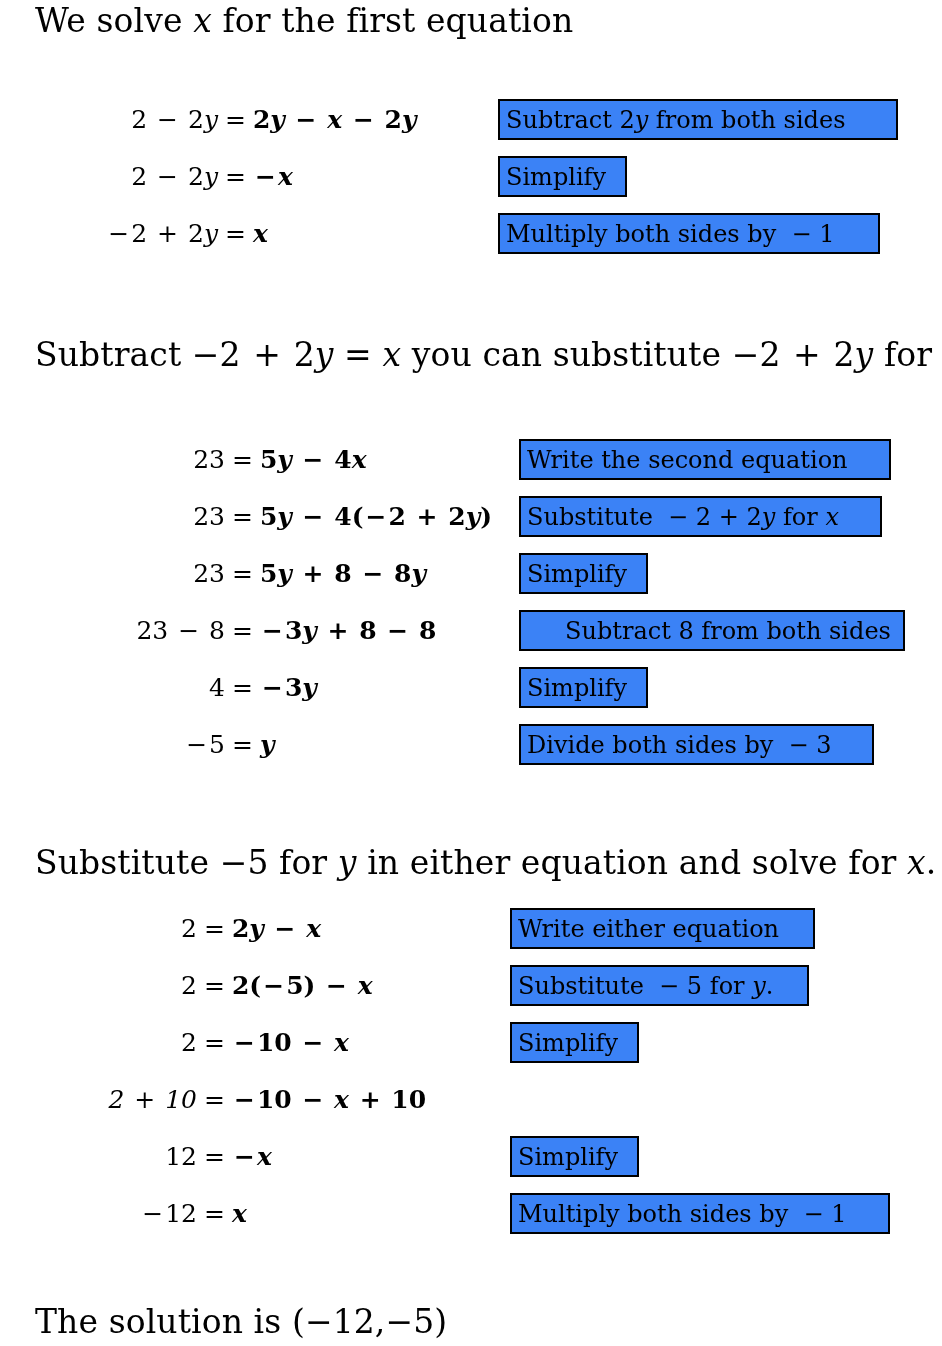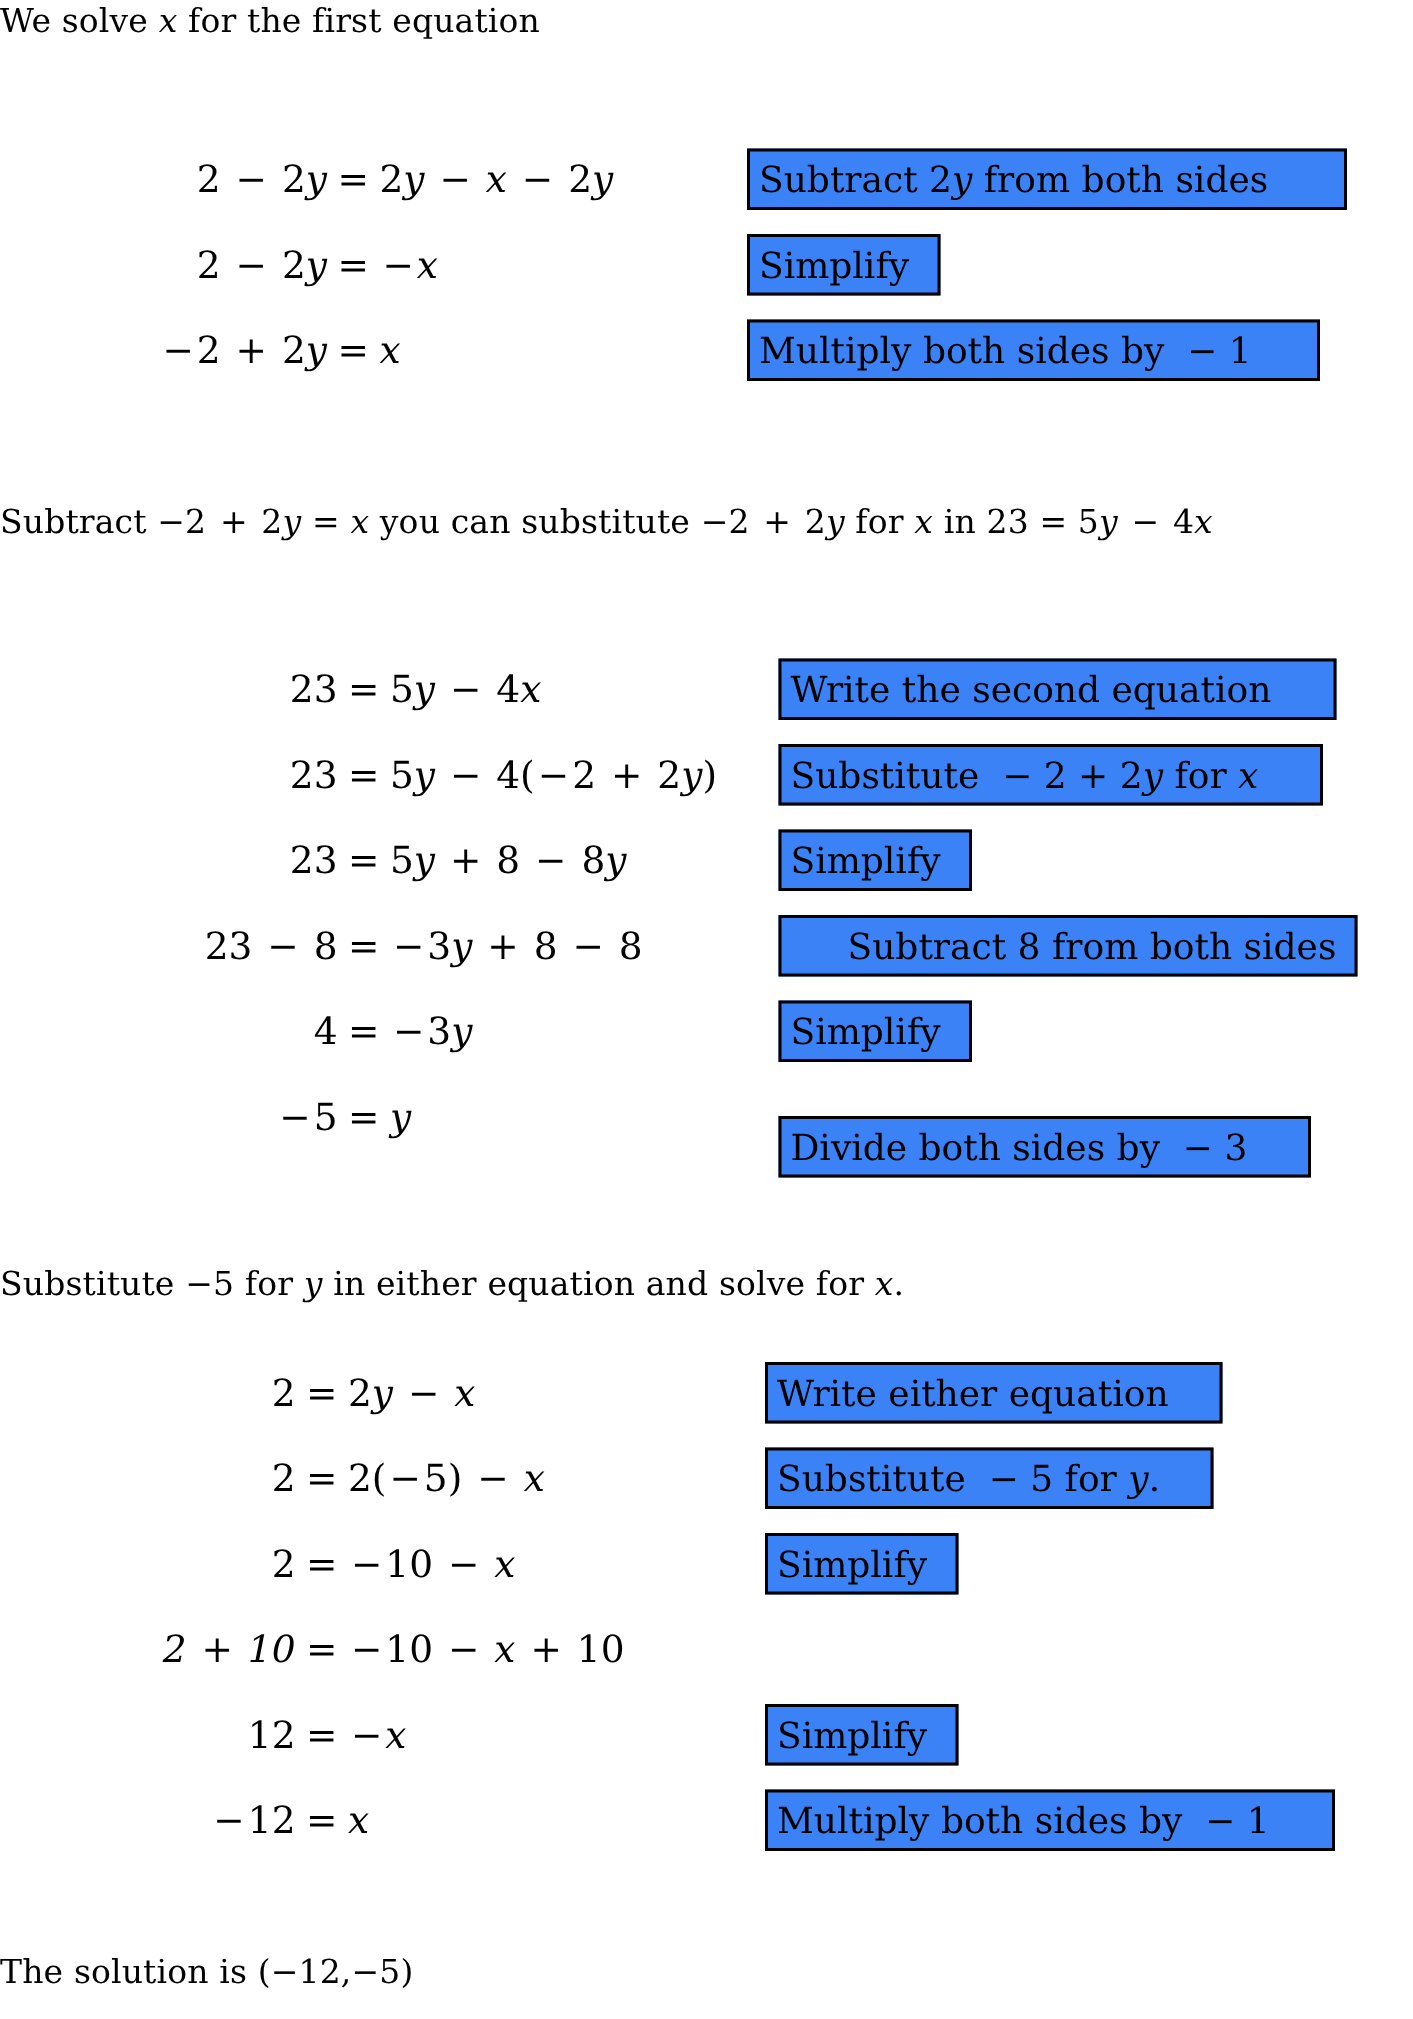--- a/index.html
+++ b/index.html
@@ -15,23 +15,24 @@
     overflow: hidden;
     font-family: "DejaVu Serif", "Liberation Serif", serif;
     color: #000000;
   }
 
   
   .prose {
     position: absolute;
     left: 0;
     white-space: nowrap;
-    font-size: 22px;
+    font-size: 33px;
     line-height: 1;
     letter-spacing: .1px;
+    padding-left: 35px;
   }
 
   
   .block {
     position: absolute;
     left: 0;
     width: 942px;
   }
   .row {
     position: relative;
@@ -52,20 +53,21 @@
     text-align: right;
     display: inline-block;
   }
   .eq-rel {
     display: inline-block;
     padding: 0 7px;
   }
   .eq-rhs {
     text-align: left;
     display: inline-block;
+    font-weight: bold;
   }
 
   
   .reason {
     position: absolute;
     top: 8px;
     box-sizing: border-box;
     border: 2px solid #000000;
     background: #3b82f6;
     height: 41px;
@@ -185,21 +187,21 @@
       <span>Simplify</span>
     </div>
   </div>
 
   <div class="row">
     <div class="eq" style="left:0; width:500px;">
       <span style="display:inline-block;width:225px;text-align:right;" class="eq-lhs"><span class="op">−</span>5</span>
         <span class="eq-rel">=</span>
         <span class="eq-rhs"><span class="v">y</span></span>
     </div>
-    <div class="reason" style="left:519px; width:355px;margin-top:20px;">
+    <div class="reason" style="left:519px; width:355px;">
       <span>Divide both sides by&nbsp; − 3</span>
     </div>
   </div>
 
 </div>
 
 <div class="prose" style="top:846px;">
   <span>Substitute </span><span>−5</span><span> for </span><span class="v">y</span><span> in either equation and solve for </span><span class="v">x</span><span>.</span>
 </div>
 

